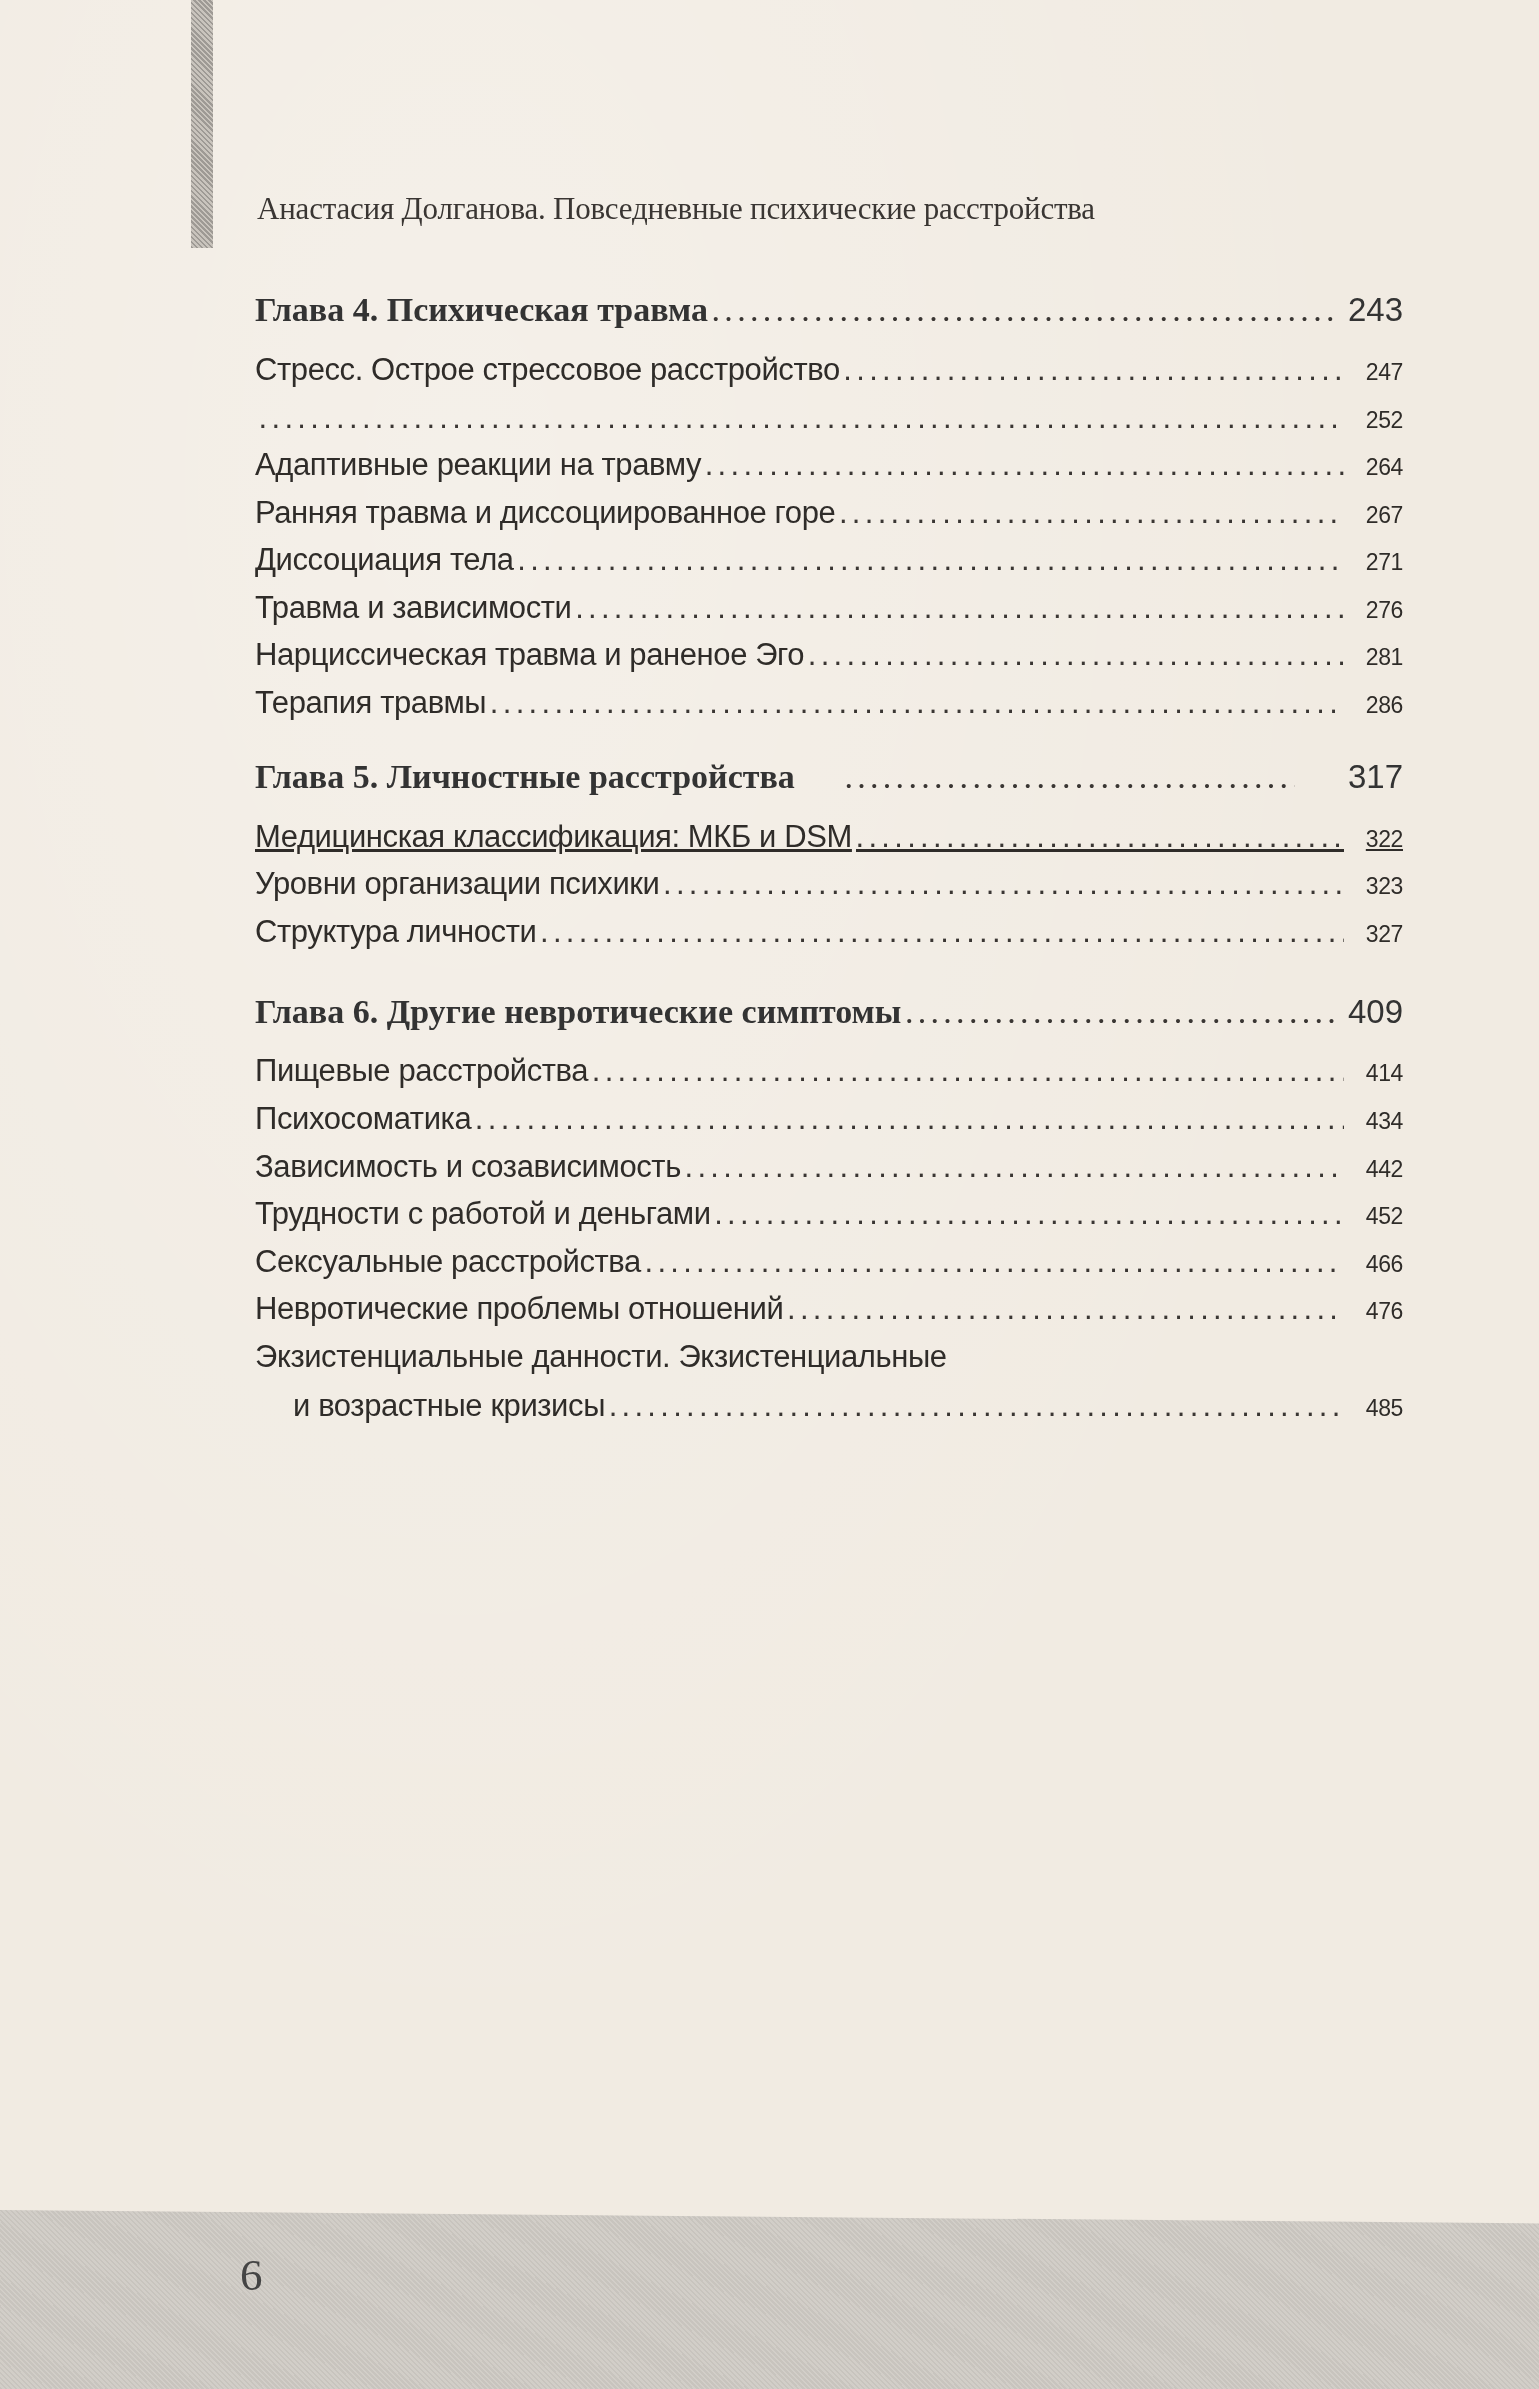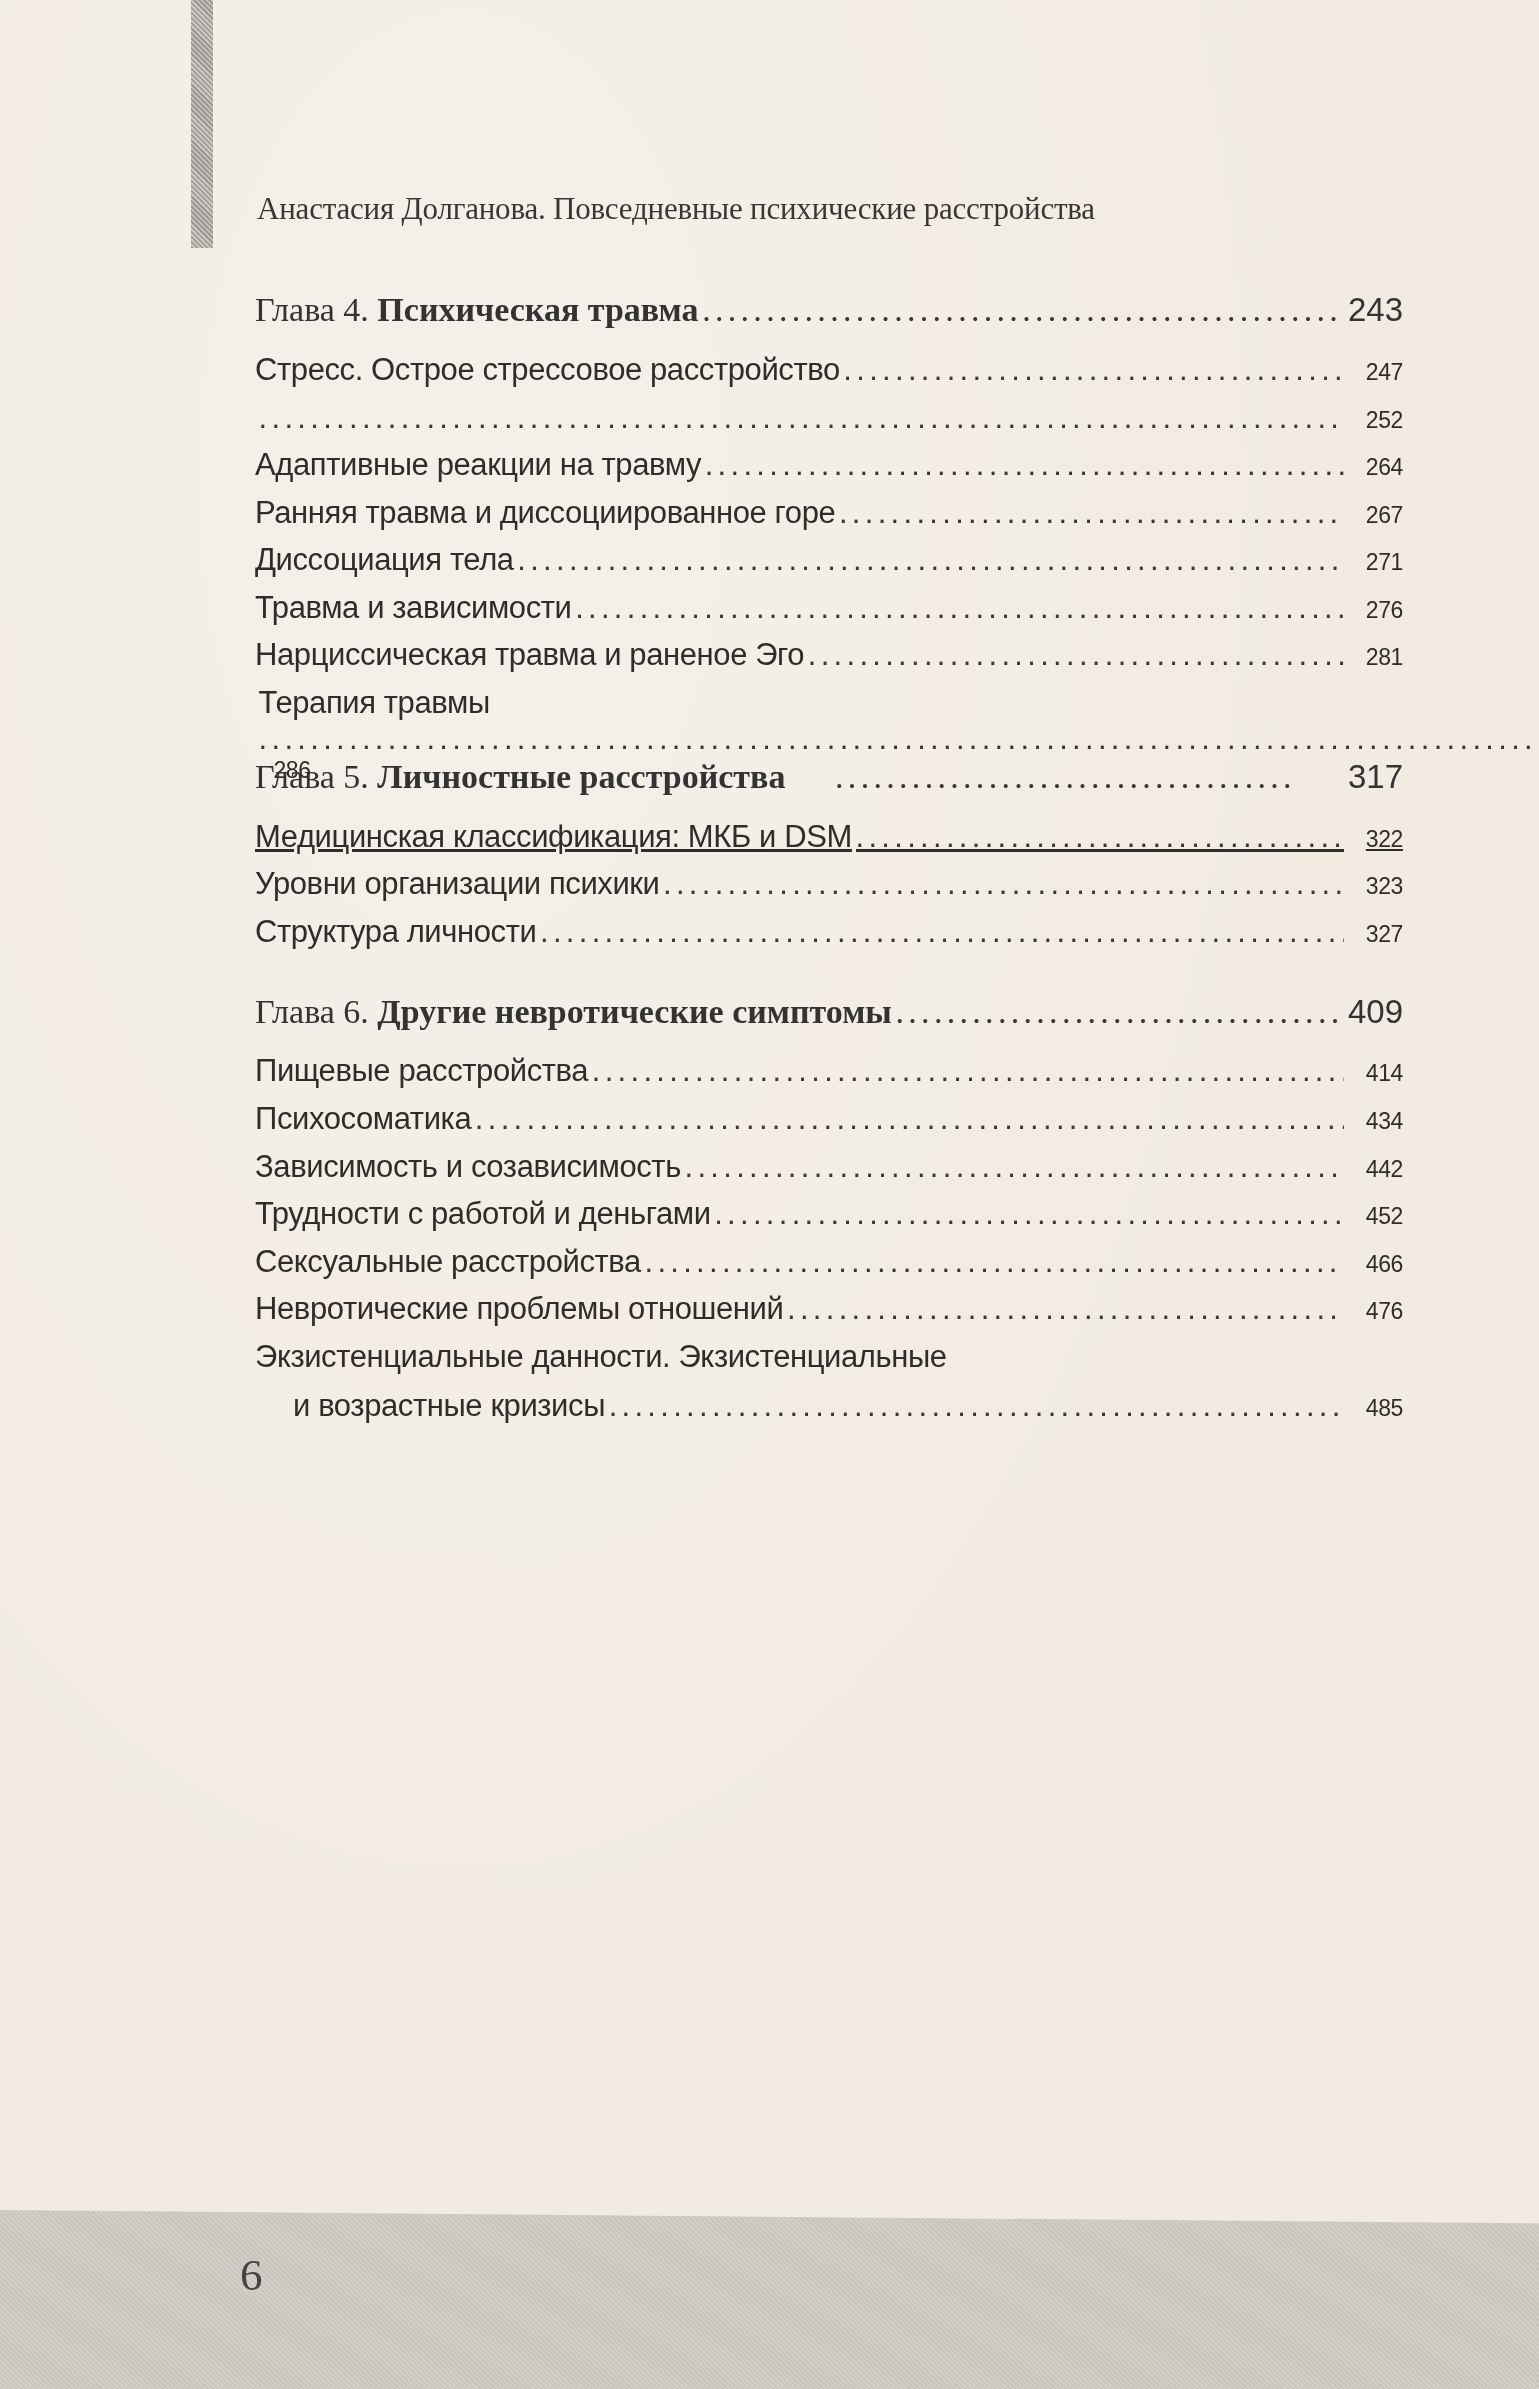--- a/index.html
+++ b/index.html
@@ -70,21 +70,21 @@
       flex: 0 0 auto;
       min-width: 52px;
       text-align: right;
     }
     .chapter {
       font-family: "Liberation Serif", "DejaVu Serif", serif;
       font-size: 34px;
       color: #333;
     }
     .chapter .label {
-      font-weight: normal;
+      font-weight: bold;
     }
     .chapter .name {
       font-weight: bold;
     }
     .chapter .page-num {
       font-family: "Liberation Sans", "DejaVu Sans", sans-serif;
       font-size: 33px;
     }
     .entry {
       font-family: "Liberation Sans", "DejaVu Sans", sans-serif;
@@ -158,21 +158,21 @@
       <div class="row entry" style="top: 590px;">
         <span class="title">Травма и зависимости</span>
         <span class="leader"></span>
         <span class="page-num">276</span>
       </div>
       <div class="row entry" style="top: 637px;">
         <span class="title">Нарциссическая травма и раненое Эго</span>
         <span class="leader"></span>
         <span class="page-num">281</span>
       </div>
-      <div class="row entry" style="top: 685px; flex-direction: column;">
+      <div class="row entry" style="top: 685px;">
         <span class="title">Терапия травмы</span>
         <span class="leader"></span>
         <span class="page-num">286</span>
       </div>
       <div class="row chapter" style="top: 758px; gap: 46px;">
         <span class="title"><span class="label">Глава 5.</span> <span class="name">Личностные расстройства</span></span>
         <span class="leader"></span>
         <span class="page-num">317</span>
       </div>
       <div class="row entry" style="top: 819px; text-decoration: underline;">

